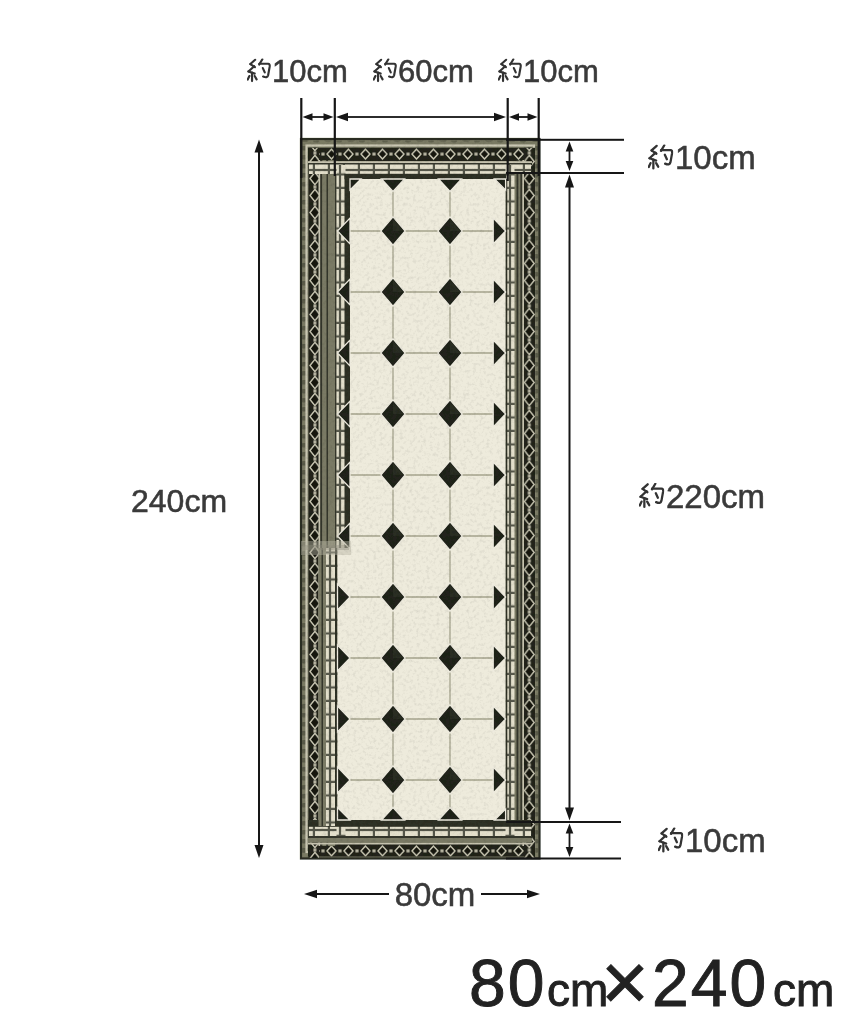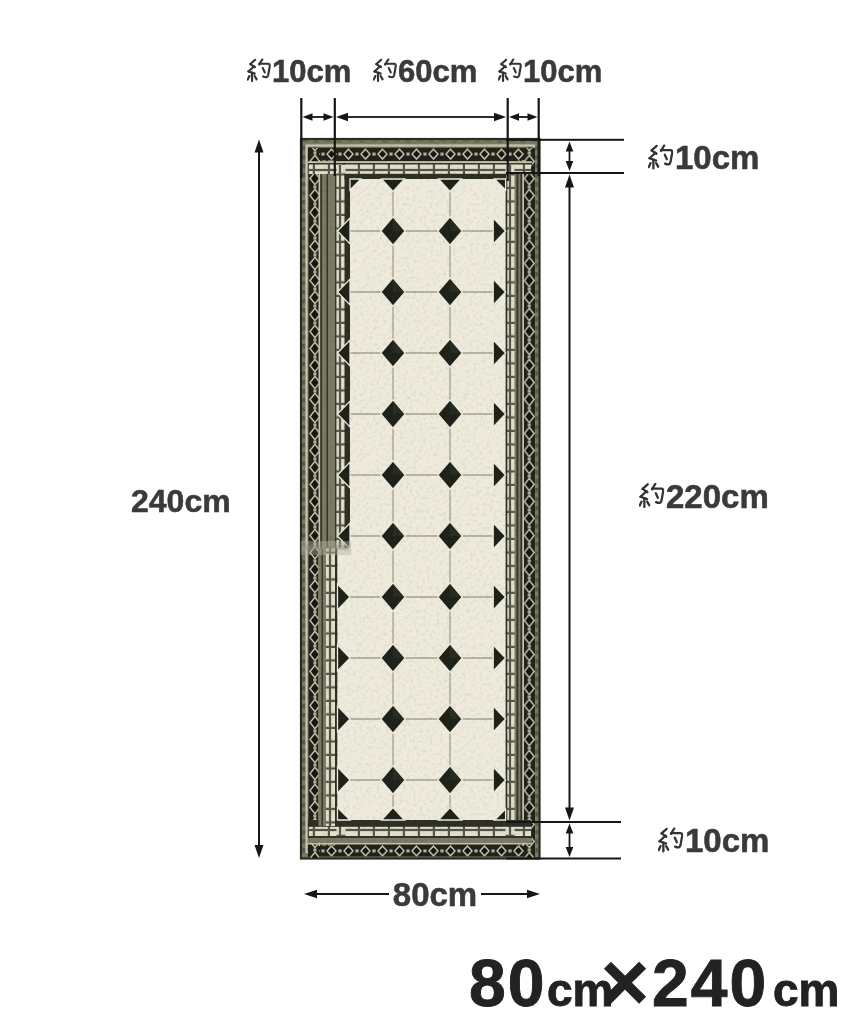--- a/index.html
+++ b/index.html
@@ -1,17 +1,17 @@
 <!DOCTYPE html>
 <html><head>
 <meta charset="utf-8">
 <style>
 html,body{margin:0;padding:0;background:#ffffff;}
 #c{position:relative;width:853px;height:1024px;background:#ffffff;overflow:hidden;
-   font-family:"Liberation Sans",sans-serif;font-weight:bold;}
+   font-family:"Liberation Sans",sans-serif;}
 svg{position:absolute;top:0;left:0;display:block;}
 </style>
 </head>
 <body>
 <div id="c">
 <svg width="853" height="1024" viewBox="0 0 853 1024">
 <defs>
 
   <symbol id="kyaku" viewBox="0 0 100 100">
     <g fill="none" stroke="#333333" stroke-width="9" stroke-linecap="round" stroke-linejoin="round">

